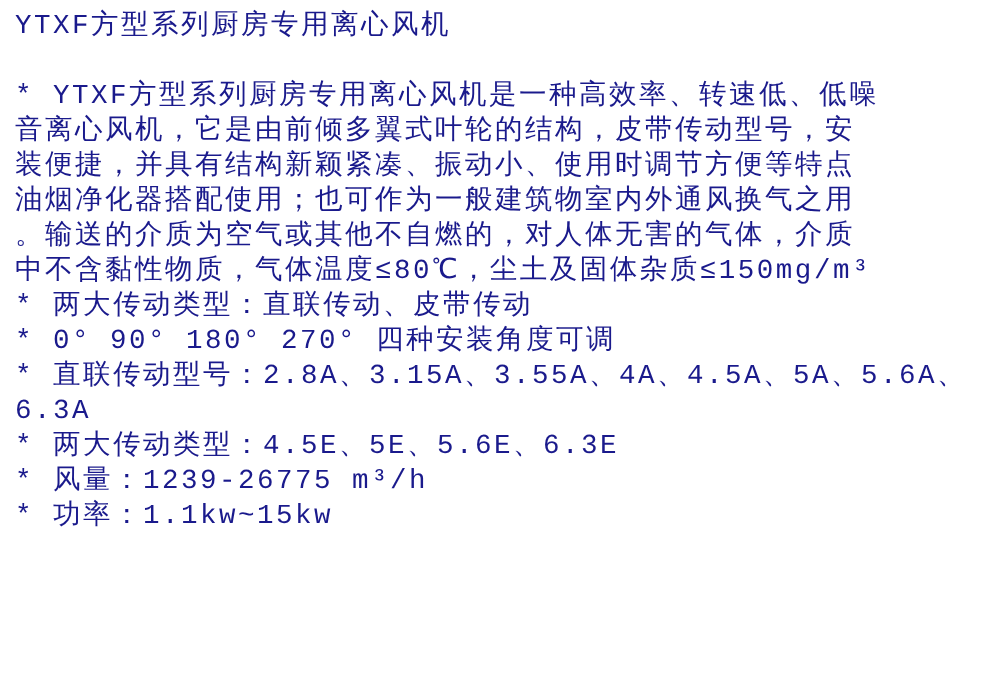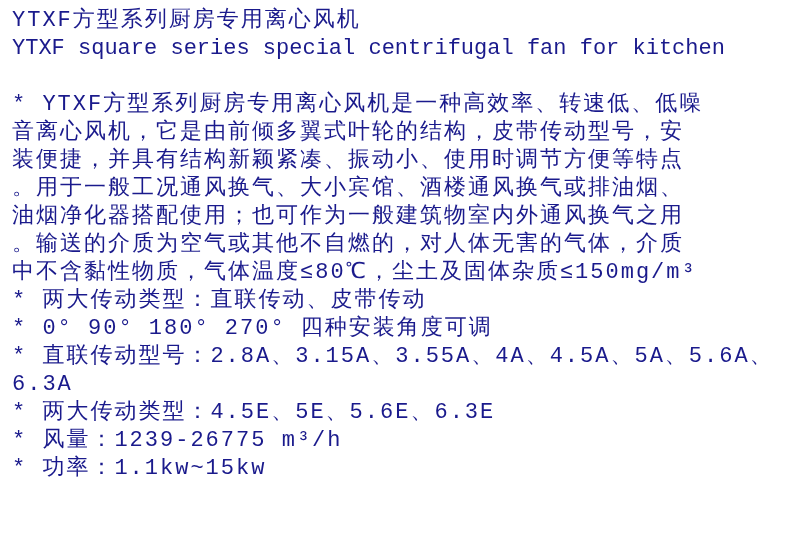--- a/index.html
+++ b/index.html
@@ -22,27 +22,25 @@
     white-space: nowrap;
   }
   .latin { letter-spacing: 0; }
   .blank { height: 28px; }
 </style>
 </head>
 <body>
 
 <div class="doc">
   <div class="line">YTXF方型系列厨房专用离心风机</div>
-  <div class="line latin">YTXF square series special centrifugal fan for kitchen</div>
   <div class="line blank"></div>
 
   <div class="line">* YTXF方型系列厨房专用离心风机是一种高效率、转速低、低噪</div>
   <div class="line">音离心风机，它是由前倾多翼式叶轮的结构，皮带传动型号，安</div>
   <div class="line">装便捷，并具有结构新颖紧凑、振动小、使用时调节方便等特点</div>
-  <div class="line">。用于一般工况通风换气、大小宾馆、酒楼通风换气或排油烟、</div>
   <div class="line">油烟净化器搭配使用；也可作为一般建筑物室内外通风换气之用</div>
   <div class="line">。输送的介质为空气或其他不自燃的，对人体无害的气体，介质</div>
   <div class="line">中不含黏性物质，气体温度≤80℃，尘土及固体杂质≤150mg/m³</div>
 
   <div class="line">* 两大传动类型：直联传动、皮带传动</div>
   <div class="line">* 0° 90° 180° 270° 四种安装角度可调</div>
   <div class="line">* 直联传动型号：2.8A、3.15A、3.55A、4A、4.5A、5A、5.6A、</div>
   <div class="line">6.3A</div>
   <div class="line">* 两大传动类型：4.5E、5E、5.6E、6.3E</div>
   <div class="line">* 风量：1239-26775 m³/h</div>

